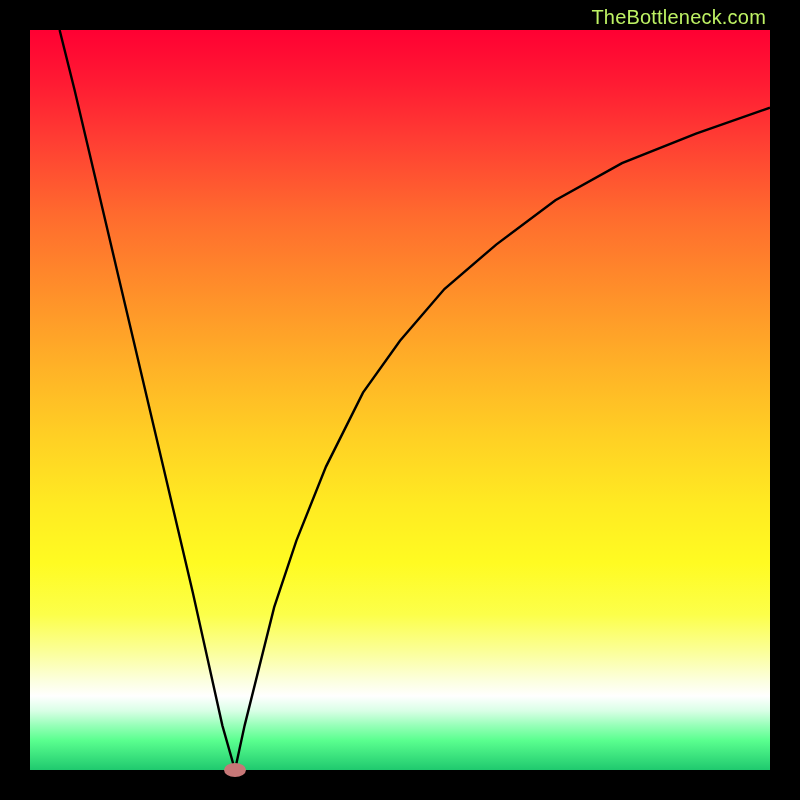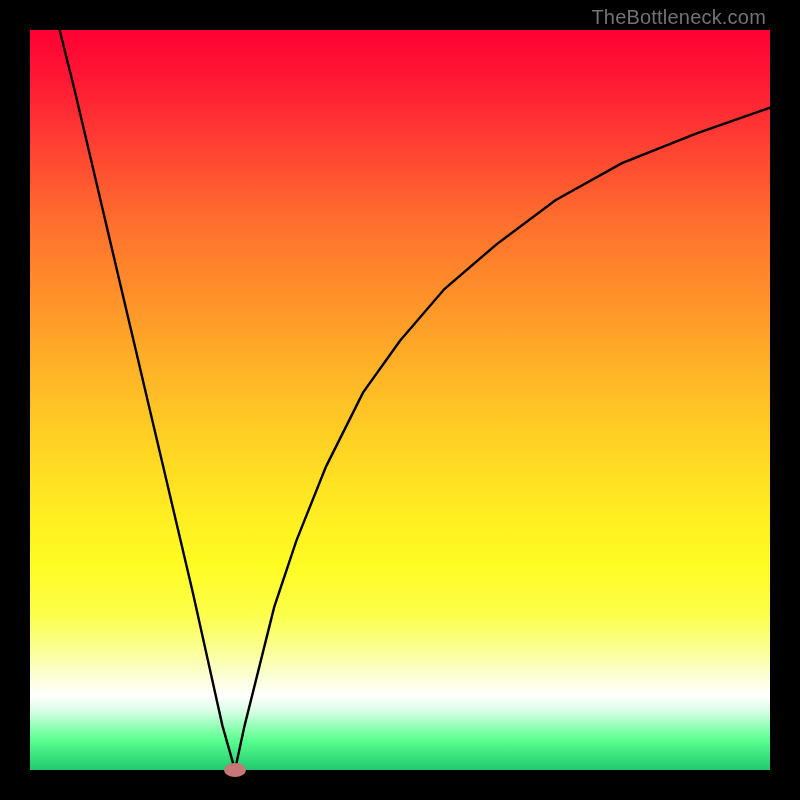--- a/index.html
+++ b/index.html
@@ -38,21 +38,21 @@
       #ffffff 90%,
       #d9ffe6 92%,
       #96ffb8 94%,
       #5aff8f 96%,
       #1fc96e 100%);
   }
   .watermark {
     position: absolute;
     top: 6px;
     right: 34px;
-    color: #737373;
+    color: #bef264;
     font-size: 20px;
     font-weight: 500;
     letter-spacing: 0.2px;
   }
   .curve {
     position: absolute;
     left: 0;
     top: 0;
     width: 740px;
     height: 740px;

